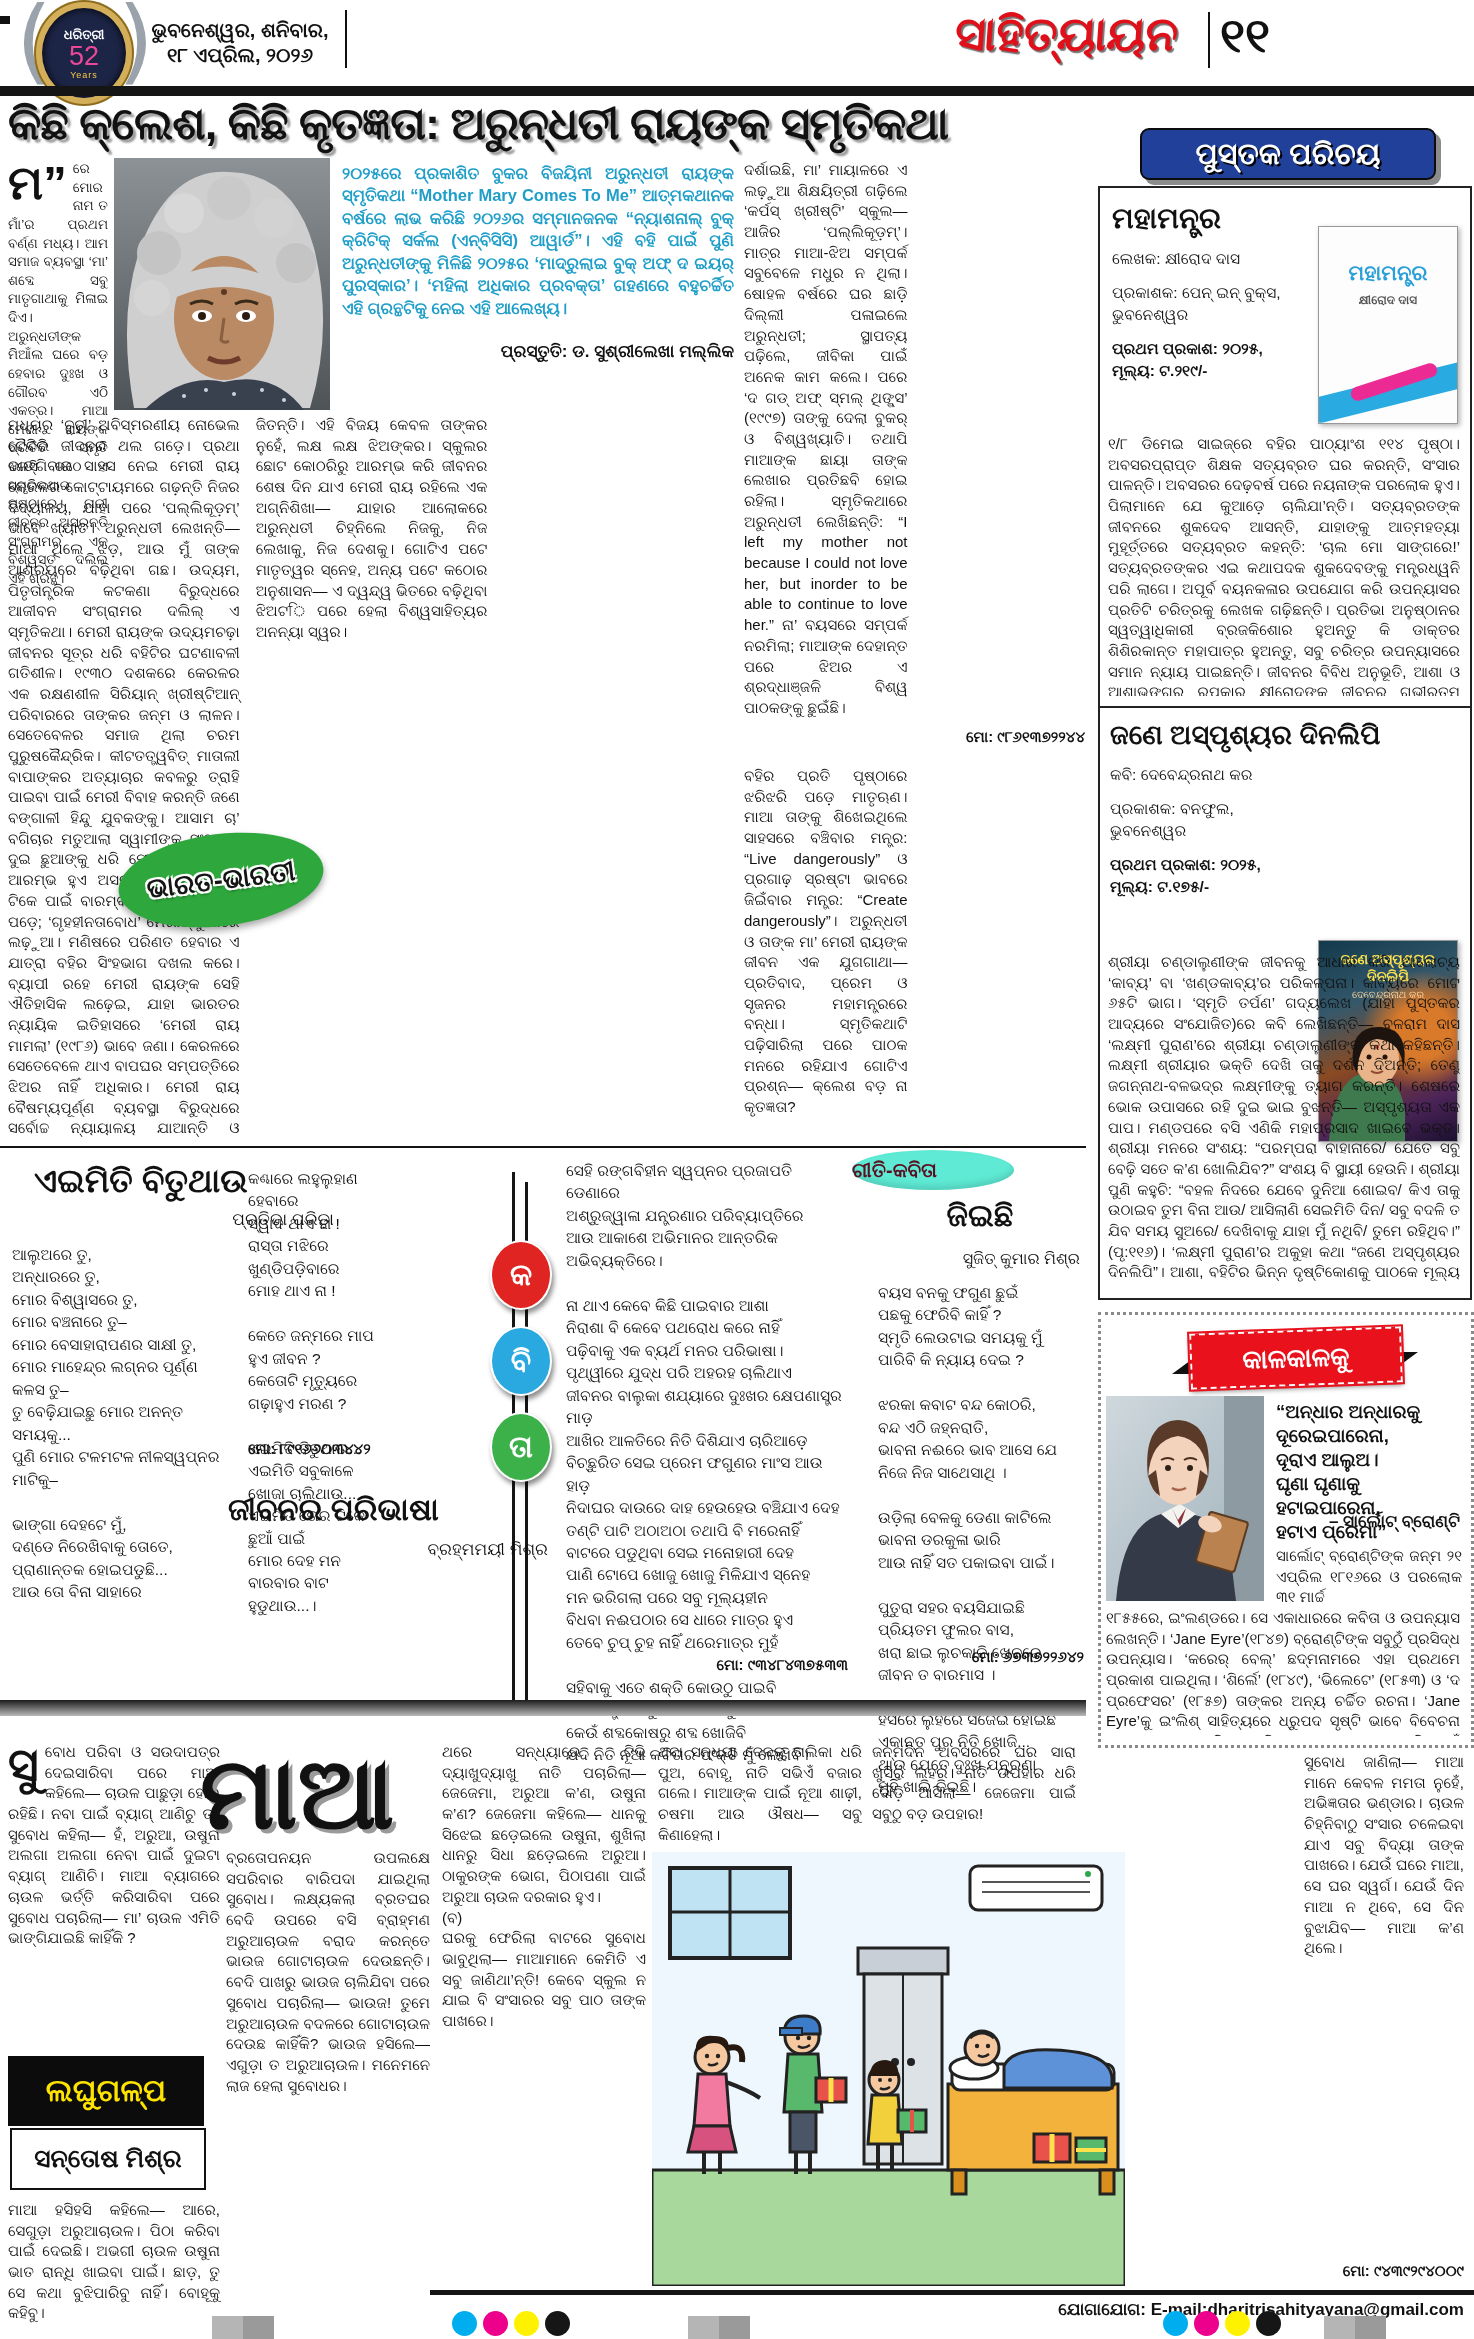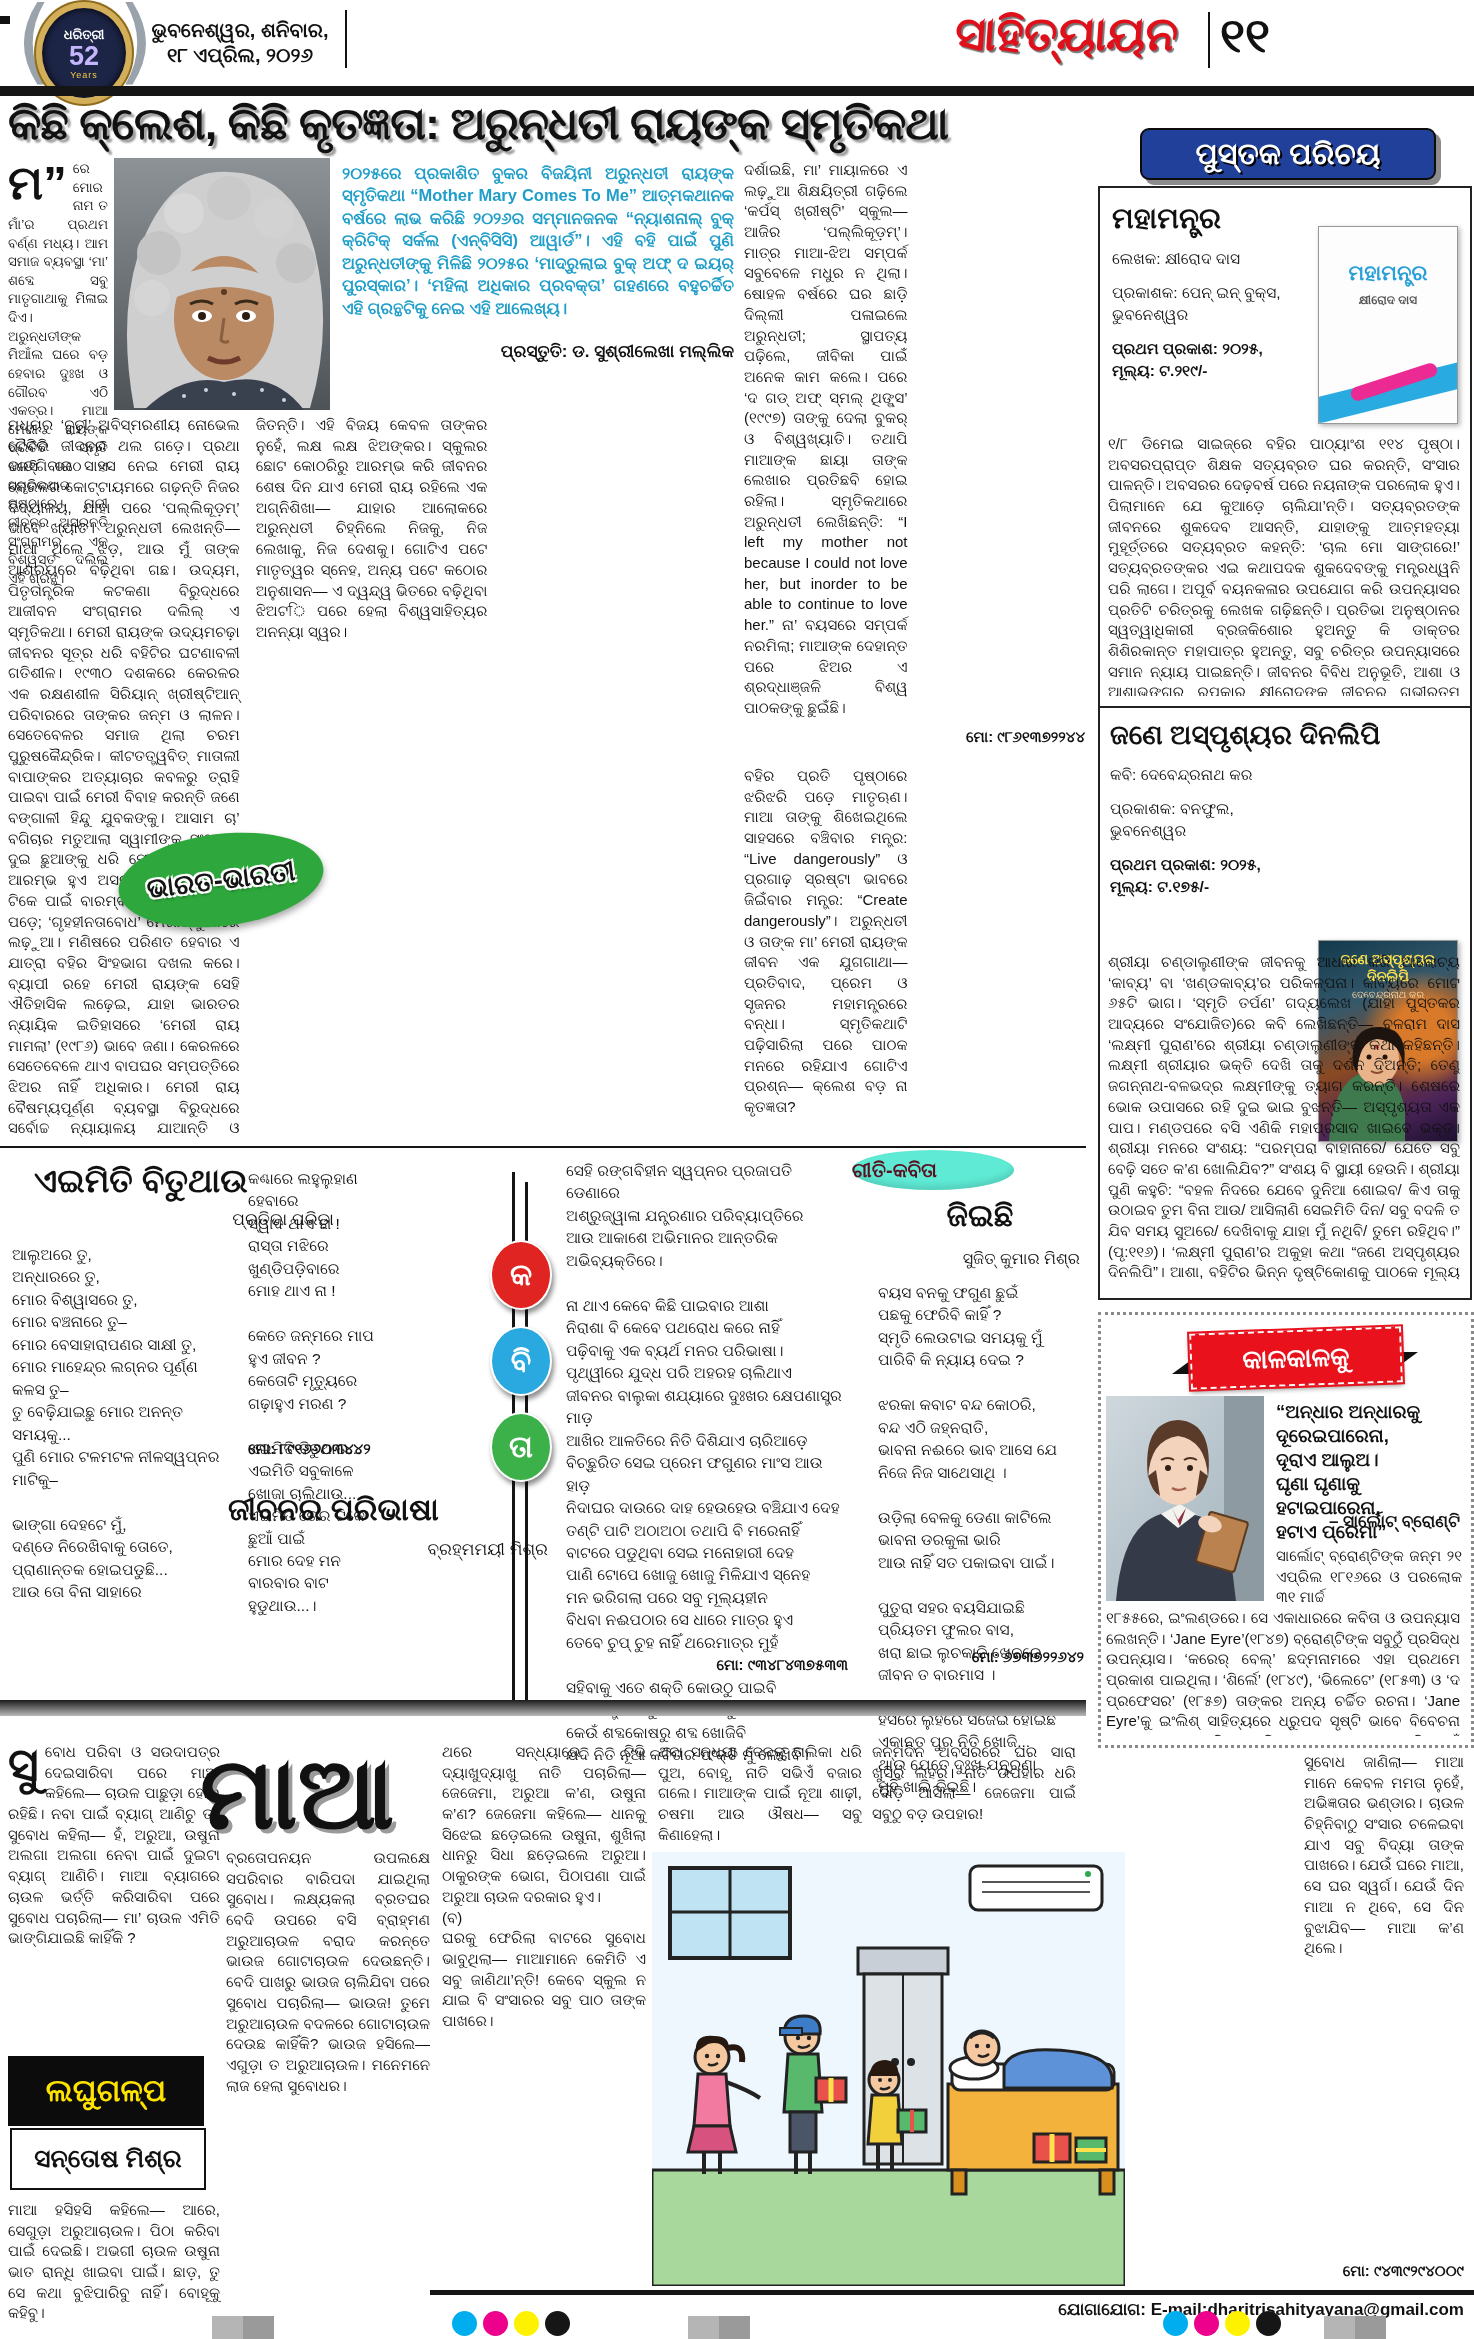--- a/index.html
+++ b/index.html
@@ -21,21 +21,21 @@
   .vrule{background:#111;width:2px;}
   .masthead-title{color:#e0101b;font-weight:900;font-size:47px;
      text-shadow:2px 2px 1px rgba(0,0,0,.55);transform:skewX(-4deg);}
   .pageno{font-size:48px;font-weight:900;}
   .dateline{font-size:20px;font-weight:bold;line-height:1.25;text-align:center;}
   .logo-paren{color:#9aa2ab;font-size:92px;line-height:1;font-family:"DejaVu Sans",sans-serif;}
   .medal{width:84px;height:90px;border-radius:50%;background:#1d2547;border:6px solid #d4af5a;
      box-shadow:0 0 0 2px #8f6d1f, inset 0 0 8px #000;display:flex;flex-direction:column;
      align-items:center;justify-content:center;}
   .medal .nm{color:#fff;font-size:13px;font-weight:bold;}
-  .medal .n52{color:#c4b5fd;font-size:27px;font-weight:700;line-height:1;}
+  .medal .n52{color:#ec4899;font-size:27px;font-weight:400;line-height:1;}
   .medal .ylab{color:#f6c944;font-size:9px;letter-spacing:1px;}
 
   .headline{font-size:45px;font-weight:900;letter-spacing:-1px;
      text-shadow:3px 3px 2px #9c9c9c;line-height:1.05;}
   .standfirst{color:#1f9ec9;font-size:16.5px;line-height:1.36;font-weight:bold;}
 
   .bharat{background:#2ea83c;border-radius:50%;transform:rotate(-7deg);
      display:flex;align-items:center;justify-content:center;box-shadow:0 4px 7px rgba(0,0,0,.35);}
   .bharat span{color:#141414;font-weight:900;font-size:27px;
      text-shadow:-2px -2px 0 #fff,2px -2px 0 #fff,-2px 2px 0 #fff,2px 2px 0 #fff,0 3px 3px rgba(0,0,0,.4);}

